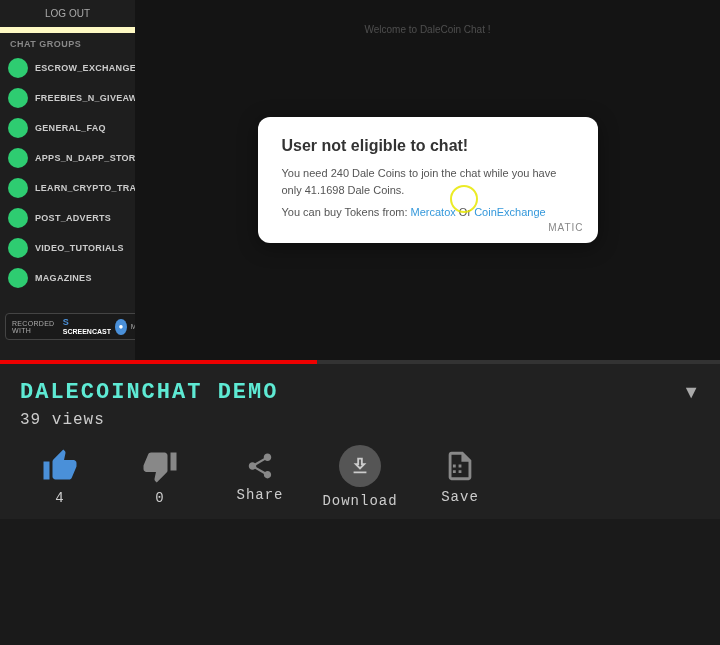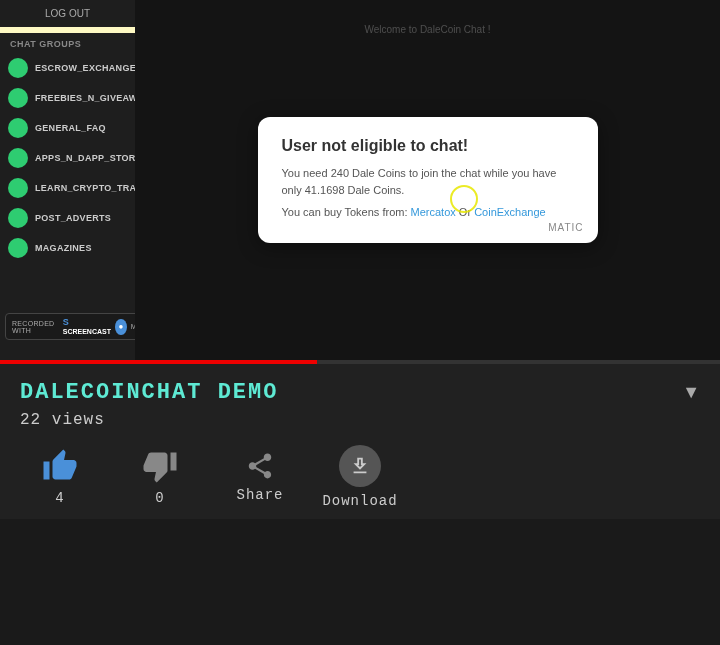--- a/index.html
+++ b/index.html
@@ -326,20 +326,24 @@
       <div class="sidebar-item-icon"></div>
       <span class="sidebar-item-label">APPS_N_DAPP_STORE</span>
     </div>
     <div class="sidebar-item">
       <div class="sidebar-item-icon"></div>
       <span class="sidebar-item-label">LEARN_CRYPTO_TRADING</span>
     </div>
     <div class="sidebar-item">
       <div class="sidebar-item-icon"></div>
       <span class="sidebar-item-label">POST_ADVERTS</span>
+    </div>
+    <div class="sidebar-item">
+      <div class="sidebar-item-icon"></div>
+      <span class="sidebar-item-label">VIDEO_TUTORIALS</span>
     </div>
     <div class="sidebar-item">
       <div class="sidebar-item-icon"></div>
       <span class="sidebar-item-label">MAGAZINES</span>
     </div>
 
     <div class="screencast-badge" style="position:relative;margin-top:auto;margin-bottom:8px;align-self:flex-start;">
       <span class="screencast-badge-text">RECORDED WITH</span>
       <span class="screencast-logo">
         <span style="color:#4a90d9;font-size:9px;font-weight:bold;">S</span>
@@ -377,21 +381,21 @@
 
 <div class="progress-bar-container">
   <div class="progress-bar-fill" id="progress-fill" style="width: 44%;"></div>
 </div>
 
 <div class="bottom-panel">
   <div class="video-title-row">
     <div class="video-title">DALECOINCHAT DEMO</div>
     <div class="expand-icon">▼</div>
   </div>
-  <div class="views-count">22 views</div>
+  <div class="views-count">39 views</div>
 
   <div class="action-buttons">
 
     <div class="action-btn">
       <svg class="thumb-up-svg" viewBox="0 0 24 24">
         <path d="M1 21h4V9H1v12zm22-11c0-1.1-.9-2-2-2h-6.31l.95-4.57.03-.32c0-.41-.17-.79-.44-1.06L14.17 1 7.59 7.59C7.22 7.95 7 8.45 7 9v10c0 1.1.9 2 2 2h9c.83 0 1.54-.5 1.84-1.22l3.02-7.05c.09-.23.14-.47.14-.73v-2z"></path>
       </svg>
       <span class="action-btn-label">4</span>
     </div>
 
@@ -411,15 +415,21 @@
 
     <div class="action-btn">
       <div class="download-circle">
         <svg class="download-svg" viewBox="0 0 24 24">
           <path d="M19 9h-4V3H9v6H5l7 7 7-7zm-8 2V5h2v6h1.17L12 13.17 9.83 11H11zm-6 7h14v2H5z"></path>
         </svg>
       </div>
       <span class="action-btn-label">Download</span>
     </div>
 
+    <div class="action-btn">
+      <svg class="save-svg" viewBox="0 0 24 24">
+        <path d="M14 2H6c-1.1 0-1.99.9-1.99 2L4 20c0 1.1.89 2 1.99 2H18c1.1 0 2-.9 2-2V8l-6-6zM6 20V4h7v5h5v11H6zm7-7h-2v-2h2v2zm0 4h-2v-2h2v2zm-4-4H7v-2h2v2zm0 4H7v-2h2v2z"></path>
+      </svg>
+      <span class="action-btn-label">Save</span>
+    </div>
 
   </div>
 </div>
 
 </body></html>

